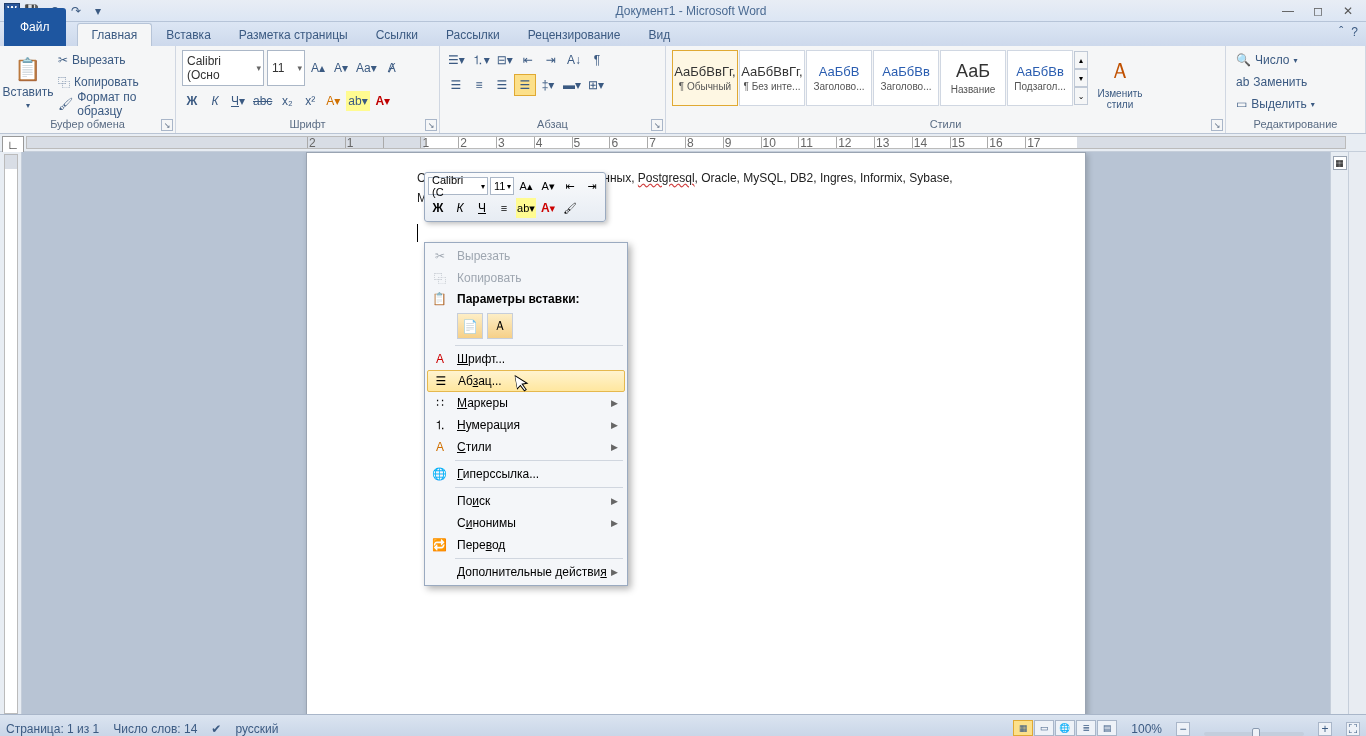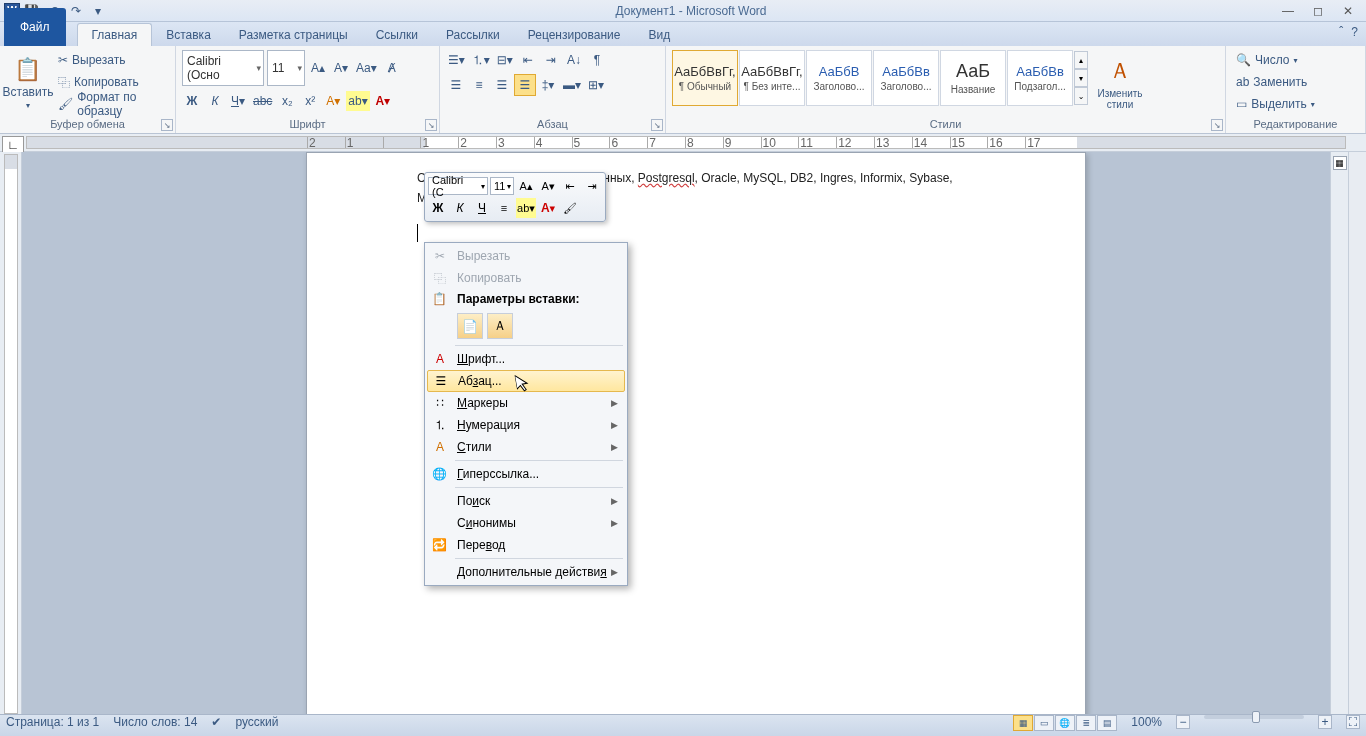--- a/index.html
+++ b/index.html
@@ -96,21 +96,21 @@
 .cm-arrow { width: 14px; font-size: 9px; color: #666; }
 .cm-sep { height: 1px; background: #d0d6df; margin: 2px 2px 2px 28px; }
 .cm-header { font-weight: bold; padding: 3px 0 3px 30px; font-size: 12px; }
 .cm-paste-row { display:flex; gap:4px; padding:4px 0 4px 30px;}
 .cm-paste-btn { width:26px; height:26px; border:1px solid #c7ceda; background:linear-gradient(#fdeec6,#f6d088); display:flex; align-items:center; justify-content:center; cursor:pointer; font-size:13px;}
 
 
 .cursor-arrow { position: absolute; left: 516px; top: 374px; z-index: 10; font-size: 16px; color: #000; pointer-events: none; transform: rotate(-10deg);}
 
 
-.statusbar { position: absolute; bottom: 0; left: 0; right: 0; height: 22px; background: linear-gradient(#dbe4f0,#c9d6e8); border-top: 1px solid #a9b6c9; display: flex; align-items: flex-start; padding: 0 6px; gap: 14px; color: #3b5a82; font-size: 11px; }
+.statusbar { position: absolute; bottom: 0; left: 0; right: 0; height: 22px; background: linear-gradient(#dbe4f0,#c9d6e8); border-top: 1px solid #a9b6c9; display: flex; align-items: flex-end; padding: 0 6px; gap: 14px; color: #3b5a82; font-size: 11px; }
 .statusbar .spacer { flex: 1; }
 .view-btns { display:flex; gap:1px;}
 .view-btn { width:20px; height:16px; border:1px solid #a9b6c9; background:#eef2f8; display:flex; align-items:center; justify-content:center; font-size:9px; cursor:pointer;}
 .view-btn.active { background:#fce08a; border-color:#e0a933;}
 .zoom-slider { width:100px; height:4px; background:#c3cedd; position:relative; border-radius:2px;}
 .zoom-thumb { position:absolute; left:48px; top:-4px; width:8px; height:12px; background:#eef2f8; border:1px solid #8a9ab0; border-radius:2px;}
 .zoom-btn { width:14px; height:14px; border:1px solid #a9b6c9; background:#eef2f8; display:flex; align-items:center; justify-content:center; cursor:pointer;}
 
 svg { display: block; }
 </style>

